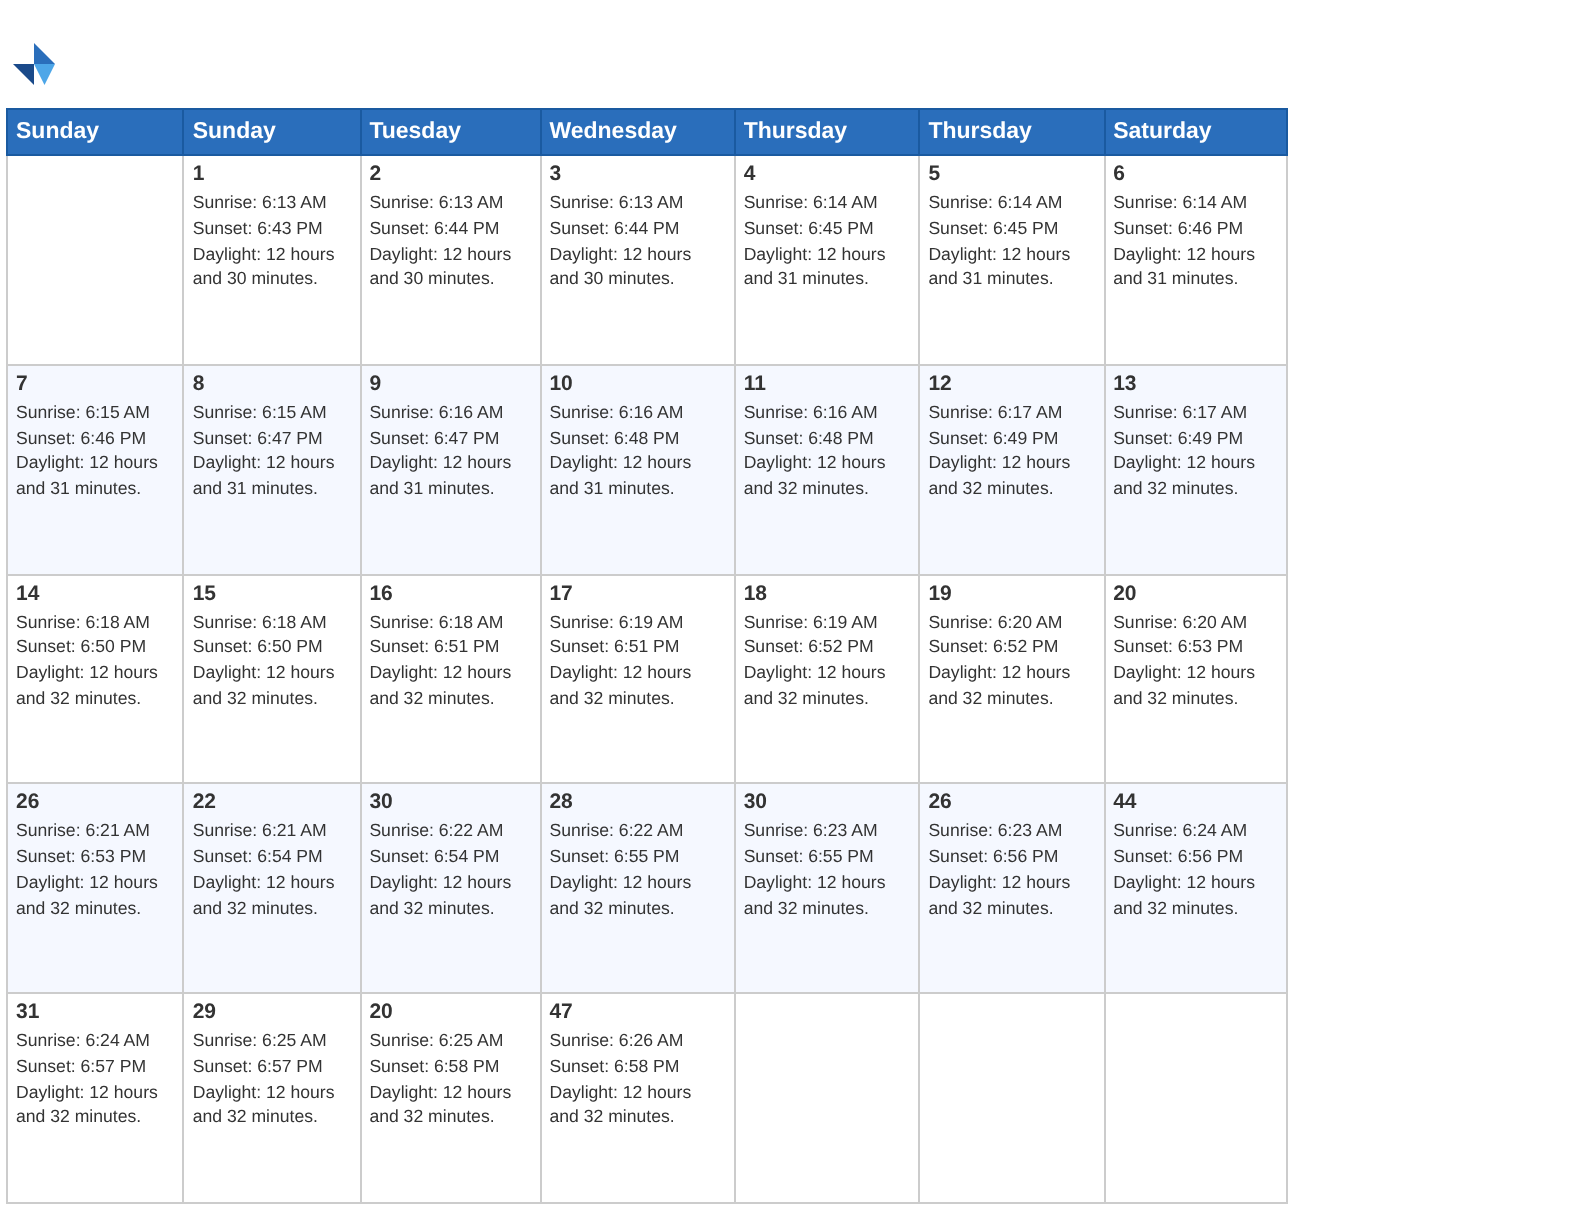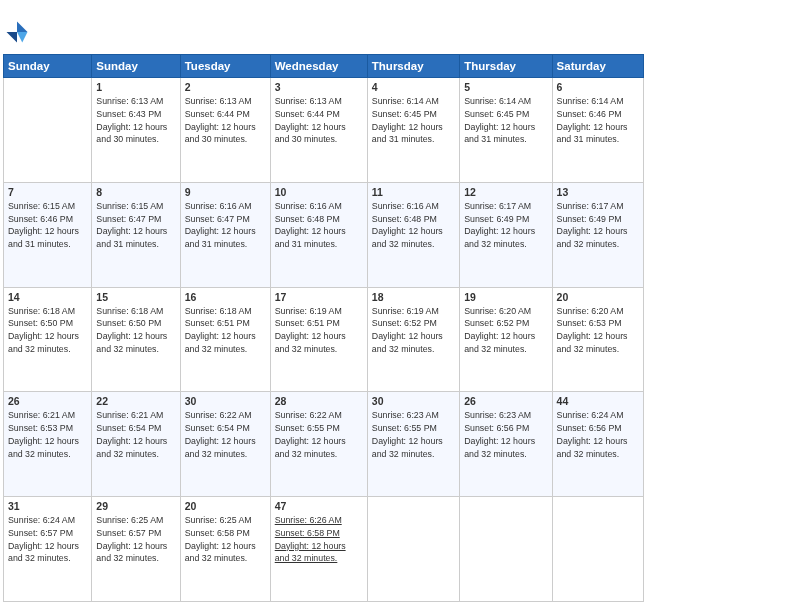--- a/index.html
+++ b/index.html
@@ -349,21 +349,21 @@
           </td>
           <td>
             <span class="day-num">20</span>
             <div class="day-info" style="white-space: pre-line;">Sunrise: 6:25 AM
 Sunset: 6:58 PM
 Daylight: 12 hours
 and 32 minutes.</div>
           </td>
           <td>
             <span class="day-num">47</span>
-            <div class="day-info" style="white-space: pre-line; text-decoration: underline;">Sunrise: 6:26 AM
+            <div class="day-info" style="white-space: pre-line;">Sunrise: 6:26 AM
 Sunset: 6:58 PM
 Daylight: 12 hours
 and 32 minutes.</div>
           </td>
           <td class="empty"></td>
           <td class="empty"></td>
           <td class="empty"></td>
         </tr>
       </tbody>
   </table>

